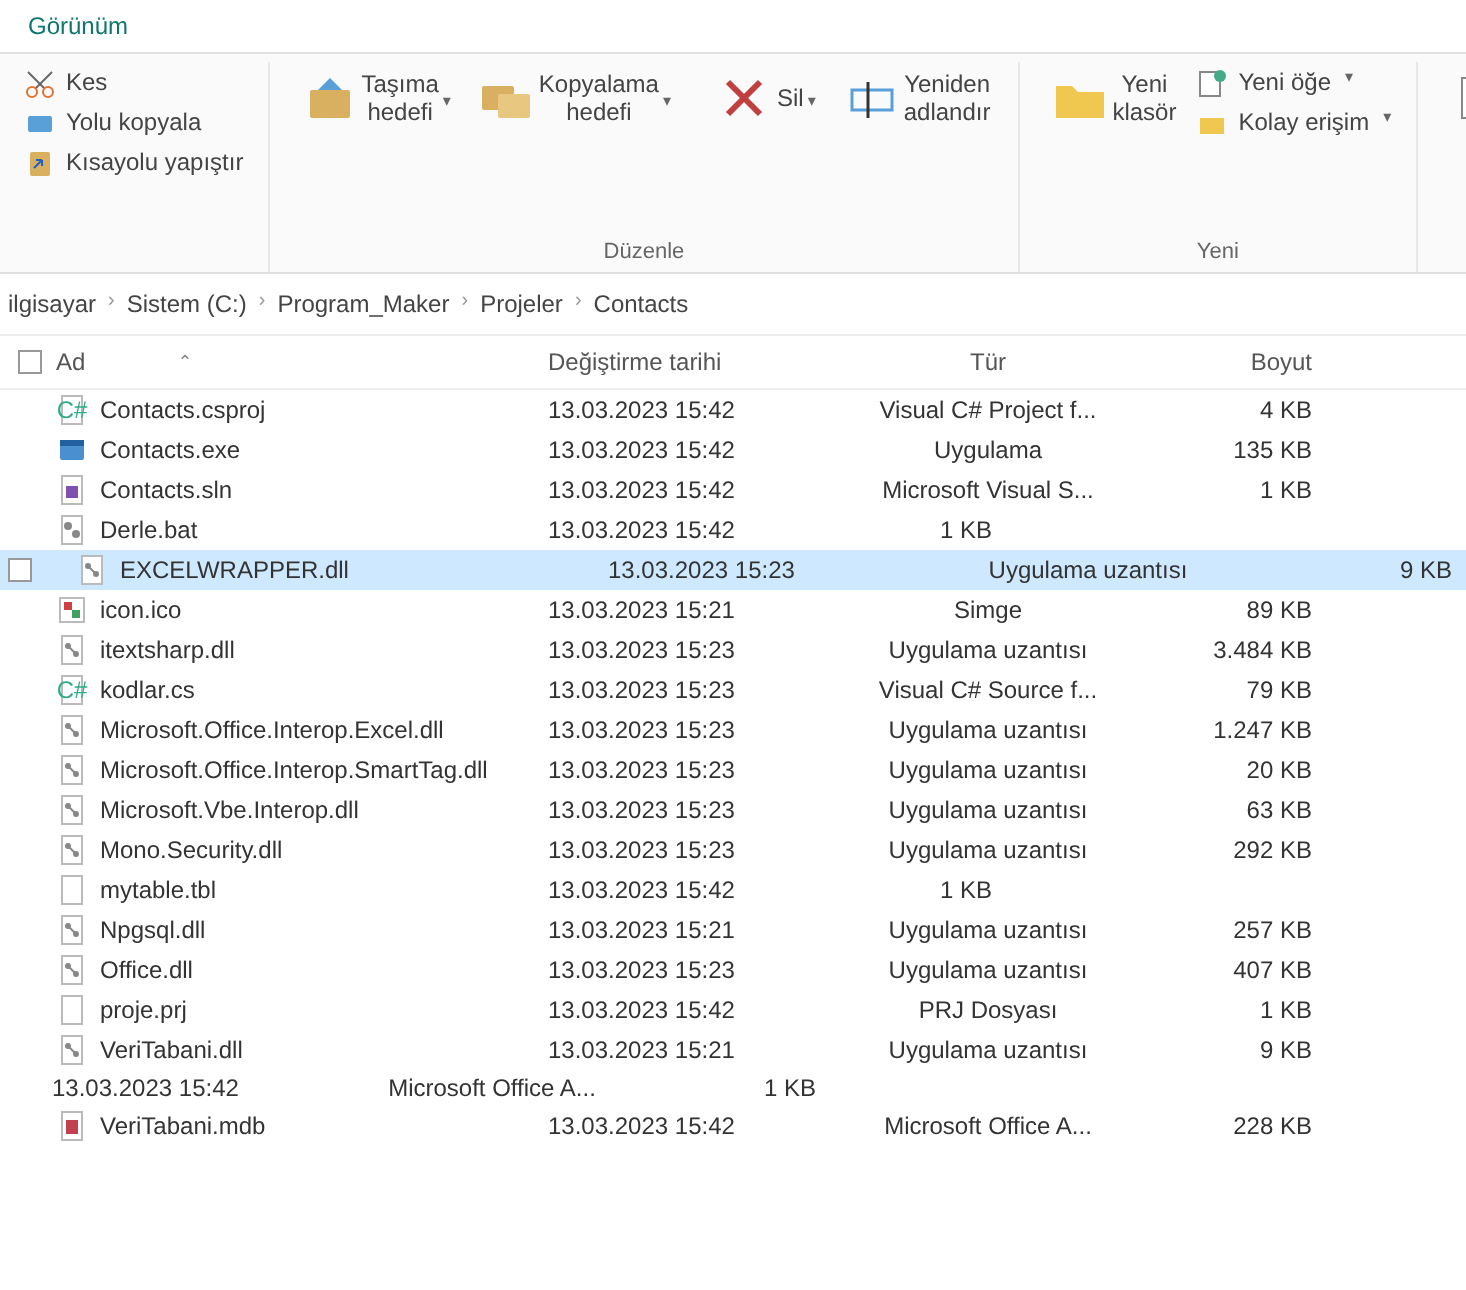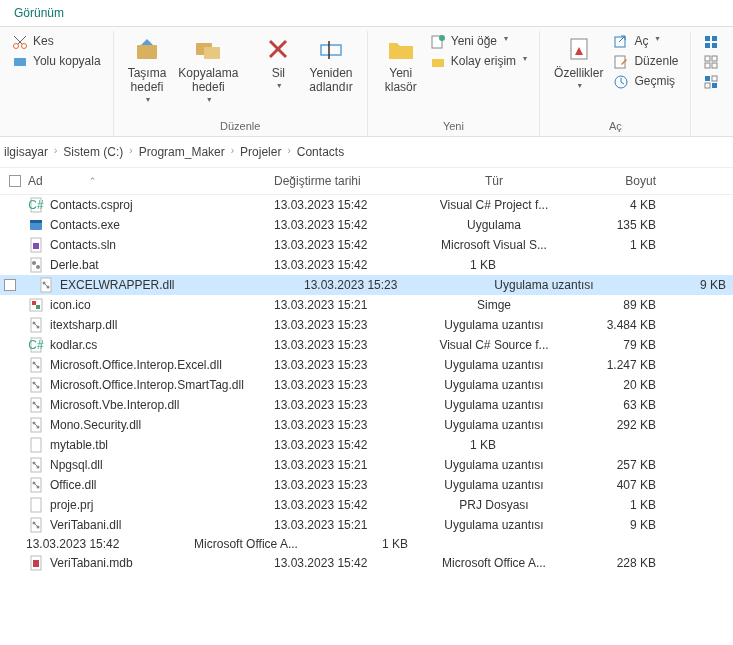--- a/index.html
+++ b/index.html
@@ -10,21 +10,21 @@
 
 .ribbon { display: flex; background: #fafafa; border-bottom: 1px solid #e0e0e0; padding: 4px 0 0 0; height: 110px; }
 .ribbon-group { display: flex; flex-direction: column; align-items: center; border-right: 1px solid #e8e8e8; padding: 0 8px; }
 .ribbon-group-body { display: flex; flex: 1; align-items: flex-start; }
 .ribbon-group-label { font-size: 11px; color: #666; padding: 2px 0 4px 0; }
 
 .small-btns { display: flex; flex-direction: column; gap: 2px; padding-top: 2px; }
 .small-btn { display: flex; align-items: flex-start; gap: 5px; padding: 1px 4px; white-space: nowrap; color: #444; }
 .small-btn .icon { width: 16px; height: 16px; display: inline-flex; align-items: center; justify-content: center; }
 
-.big-btn { display: flex; flex-direction: column; align-items: center; justify-content: flex-start; padding: 2px 6px; min-width: 50px; text-align: center; color: #444; }
+.big-btn { display: flex; flex-direction: row; align-items: center; justify-content: flex-start; padding: 2px 6px; min-width: 50px; text-align: center; color: #444; }
 .big-btn .icon { width: 32px; height: 32px; display: flex; align-items: center; justify-content: center; margin-bottom: 2px; }
 .big-btn .lbl { line-height: 1.15; }
 
 .breadcrumb { display: flex; align-items: flex-start; gap: 6px; padding: 8px 4px; border-bottom: 1px solid #eee; color: #444; }
 .breadcrumb .sep { color: #999; font-size: 10px; }
 
 .headers { display: flex; align-items: center; padding: 6px 4px; border-bottom: 1px solid #eee; color: #555; }
 .col-check { width: 22px; display: flex; justify-content: center; }
 .col-name { flex: 0 0 248px; padding-left: 2px; display:flex; align-items:center; gap:6px;}
 .col-date { flex: 0 0 140px; }
@@ -66,20 +66,29 @@
             </span>
           <span>Kes</span>
         </div>
         <div class="small-btn">
           <span class="icon">
               <svg width="16" height="16">
                 <rect x="2" y="4" width="12" height="8" fill="#5aa0d8" rx="1"></rect>
               </svg>
             </span>
           <span>Yolu kopyala</span>
+        </div>
+        <div class="small-btn">
+          <span class="icon">
+              <svg width="16" height="16">
+                <rect x="3" y="2" width="10" height="12" fill="#d8b060" rx="1"></rect>
+                <path d="M5 10 L9 6 M9 6 L9 9 M9 6 L6 6" stroke="#2060c0" fill="none"></path>
+              </svg>
+            </span>
+          <span>Kısayolu yapıştır</span>
         </div>
       </div>
     </div>
     <div class="ribbon-group-label">&nbsp;</div>
   </div>
 
   <div class="ribbon-group">
     <div class="ribbon-group-body">
       <div class="big-btn">
         <span class="icon">

